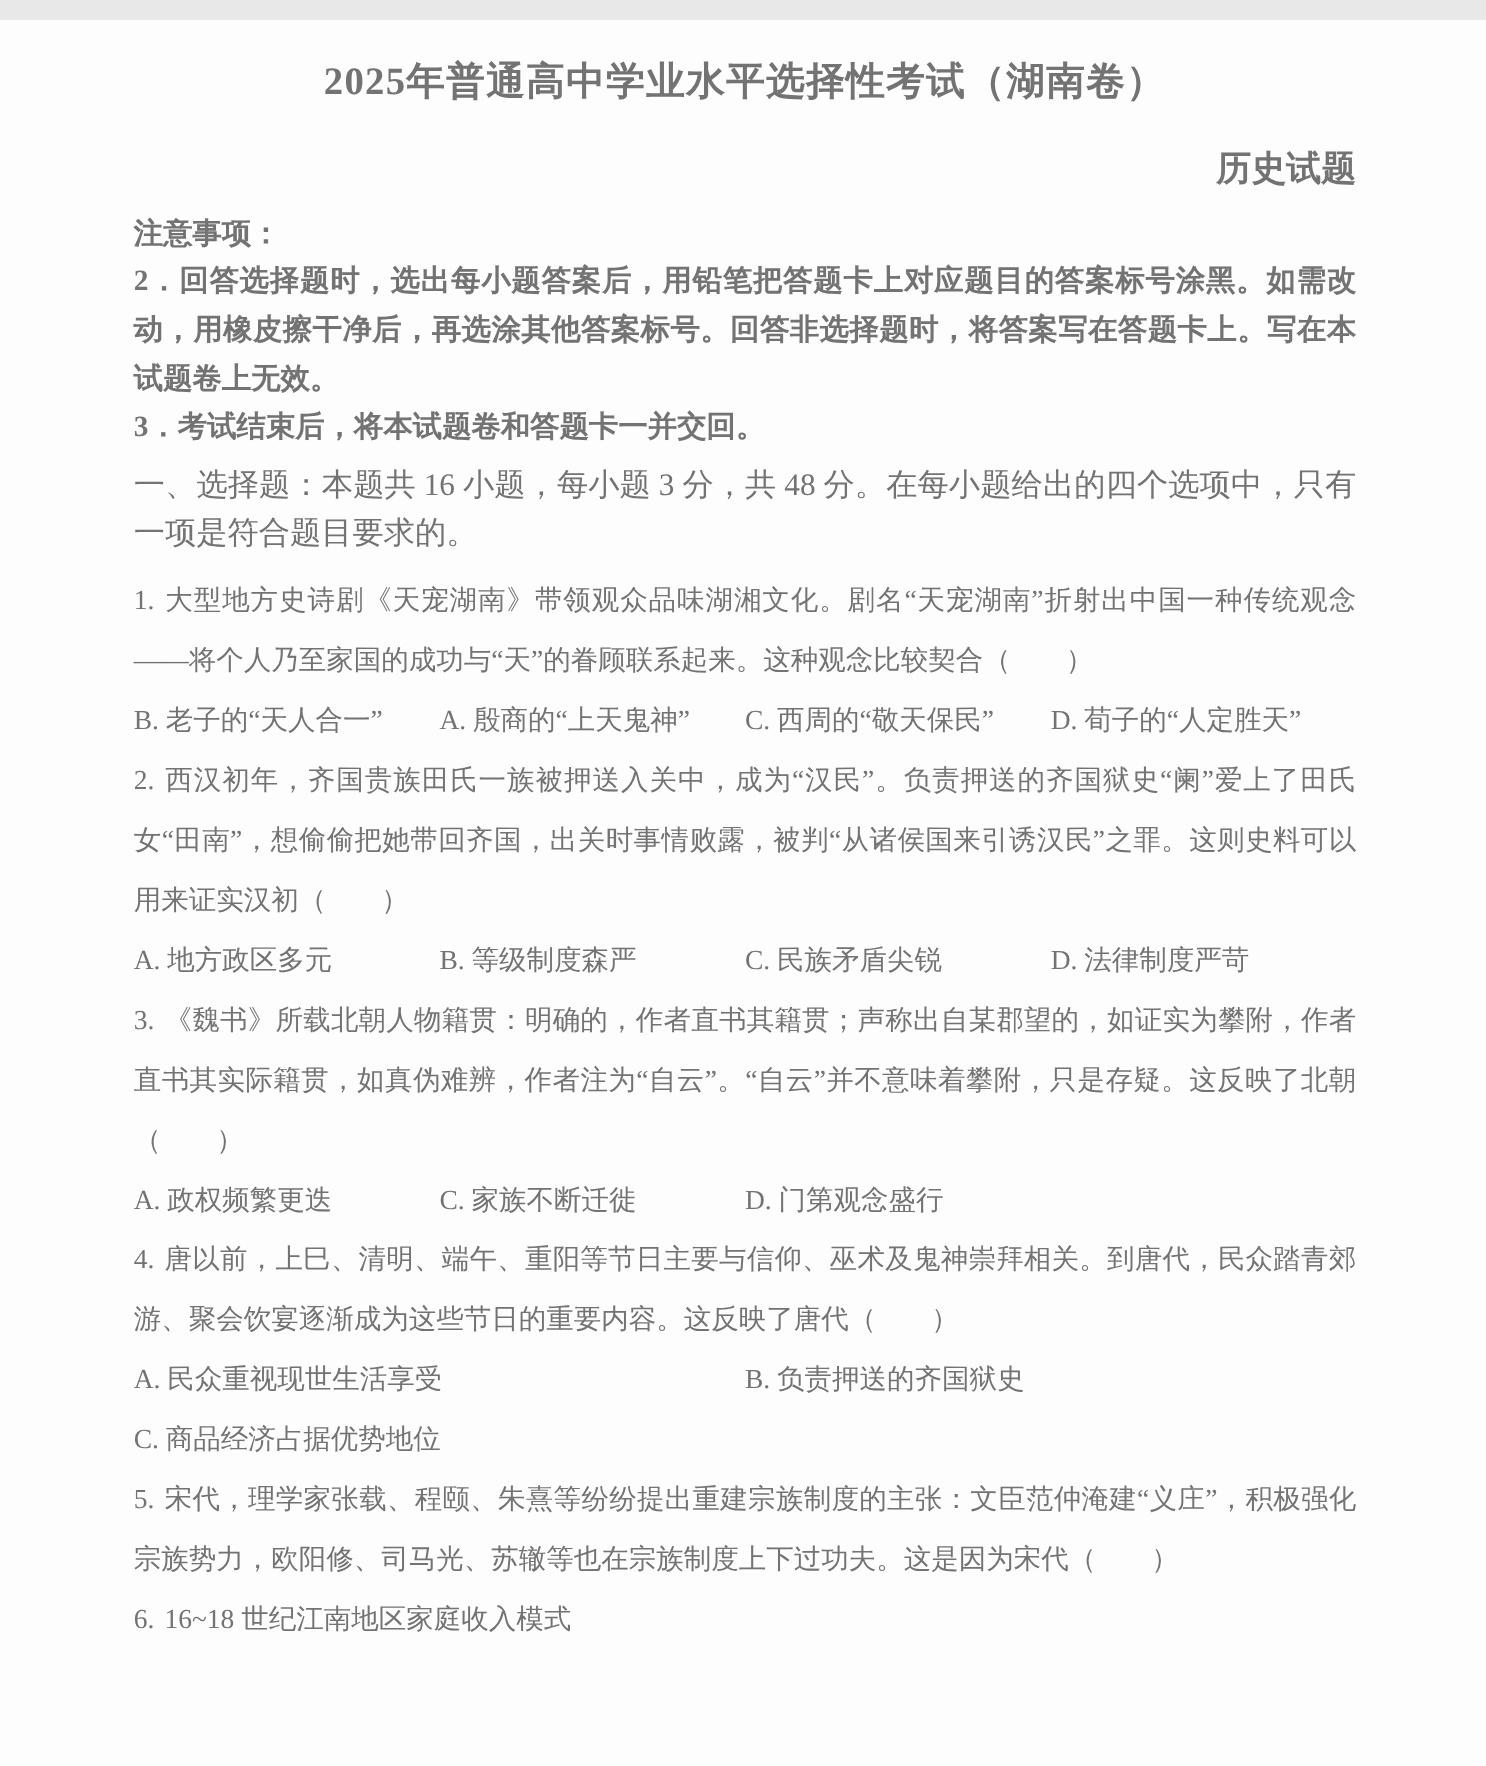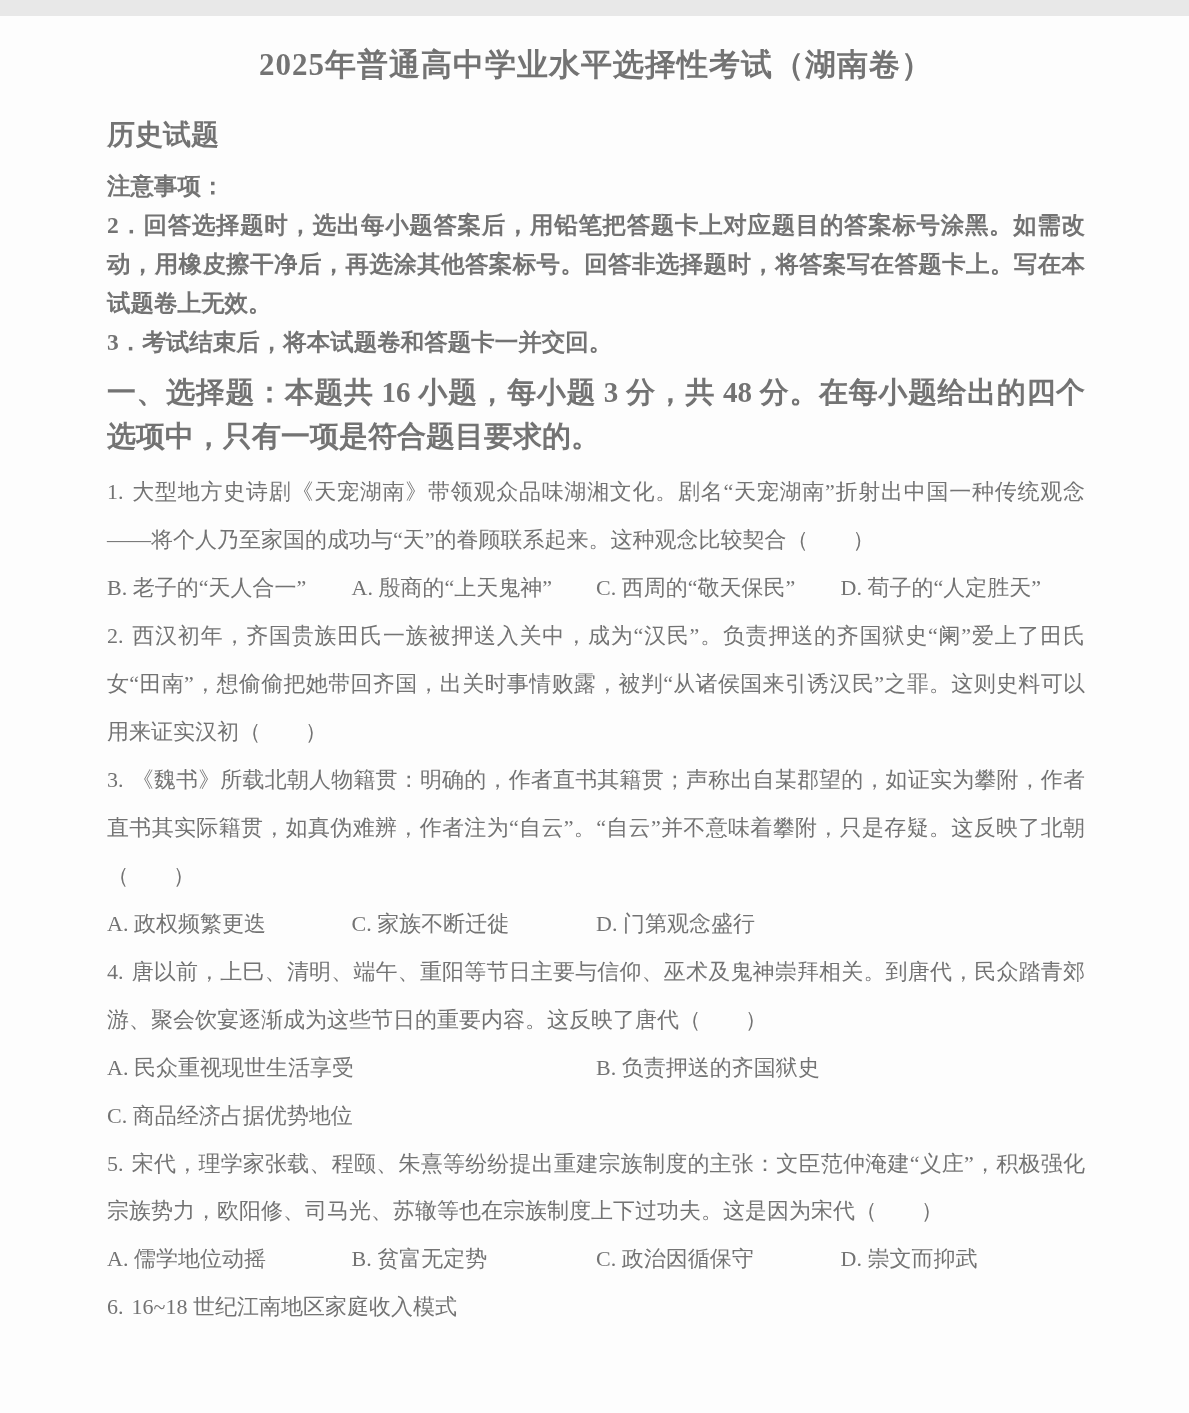--- a/index.html
+++ b/index.html
@@ -18,21 +18,21 @@
   .title {
     font-size: 31px;
     font-weight: bold;
     text-align: center;
     margin: 8px 0 0 0;
     letter-spacing: 1px;
   }
   .subtitle {
     font-size: 28px;
     font-weight: bold;
-    text-align: left;
+    text-align: right;
     margin: 30px 0 0 0;
   }
   .exam-info {
     font-size: 24px;
     font-weight: bold;
     text-align: center;
     margin-top: 24px;
   }
   .notices-label {
     font-size: 23.5px;
@@ -40,22 +40,22 @@
     margin-top: 16px;
   }
   .notices { margin-top: 4px; }
   .notice-item {
     font-size: 23.5px;
     font-weight: bold;
     line-height: 1.66;
     text-align: justify;
   }
   .section-heading {
-    font-size: 29px;
-    font-weight: bold;
+    font-size: 25px;
+    font-weight: normal;
     line-height: 1.52;
     text-align: justify;
     margin-top: 8px;
   }
   .questions { margin-top: 10px; }
   .question { font-size: 22px; }
   .stem {
     line-height: 2.18;
     text-align: justify;
   }
@@ -85,44 +85,44 @@
         <div class="stem"><span class="qnum">1.</span><span>大型地方史诗剧《天宠湖南》带领观众品味湖湘文化。剧名“天宠湖南”折射出中国一种传统观念——将个人乃至家国的成功与“天”的眷顾联系起来。这种观念比较契合（　　）</span></div>
         <div class="options cols-4">
           <span class="option">B. 老子的“天人合一”</span>
           <span class="option">A. 殷商的“上天鬼神”</span>
           <span class="option">C. 西周的“敬天保民”</span>
           <span class="option">D. 荀子的“人定胜天”</span>
         </div>
       </div>
       <div class="question">
         <div class="stem"><span class="qnum">2.</span><span>西汉初年，齐国贵族田氏一族被押送入关中，成为“汉民”。负责押送的齐国狱史“阑”爱上了田氏女“田南”，想偷偷把她带回齐国，出关时事情败露，被判“从诸侯国来引诱汉民”之罪。这则史料可以用来证实汉初（　　）</span></div>
+        <div class="options cols-4">
+          <span class="option">A. 地方政区多元</span>
+          <span class="option">B. 等级制度森严</span>
+          <span class="option">C. 民族矛盾尖锐</span>
+          <span class="option">D. 法律制度严苛</span>
+        </div>
       </div>
       <div class="question">
         <div class="stem"><span class="qnum">3.</span><span>《魏书》所载北朝人物籍贯：明确的，作者直书其籍贯；声称出自某郡望的，如证实为攀附，作者直书其实际籍贯，如真伪难辨，作者注为“自云”。“自云”并不意味着攀附，只是存疑。这反映了北朝（　　）</span></div>
         <div class="options cols-4">
           <span class="option">A. 政权频繁更迭</span>
           <span class="option">C. 家族不断迁徙</span>
           <span class="option">D. 门第观念盛行</span>
         </div>
       </div>
       <div class="question">
         <div class="stem"><span class="qnum">4.</span><span>唐以前，上巳、清明、端午、重阳等节日主要与信仰、巫术及鬼神崇拜相关。到唐代，民众踏青郊游、聚会饮宴逐渐成为这些节日的重要内容。这反映了唐代（　　）</span></div>
         <div class="options cols-2">
           <span class="option">A. 民众重视现世生活享受</span>
           <span class="option">B. 负责押送的齐国狱史</span>
           <span class="option">C. 商品经济占据优势地位</span>
         </div>
       </div>
       <div class="question">
         <div class="stem"><span class="qnum">5.</span><span>宋代，理学家张载、程颐、朱熹等纷纷提出重建宗族制度的主张：文臣范仲淹建“义庄”，积极强化宗族势力，欧阳修、司马光、苏辙等也在宗族制度上下过功夫。这是因为宋代（　　）</span></div>
-        <div class="options cols-4">
-          <span class="option">A. 儒学地位动摇</span>
-          <span class="option">B. 贫富无定势</span>
-          <span class="option">C. 政治因循保守</span>
-          <span class="option">D. 崇文而抑武</span>
-        </div>
       </div>
       <div class="question">
         <div class="stem"><span class="qnum">6.</span><span>16~18 世纪江南地区家庭收入模式</span></div>
       </div>
     </div>
 
 </div>
 
 </body></html>

